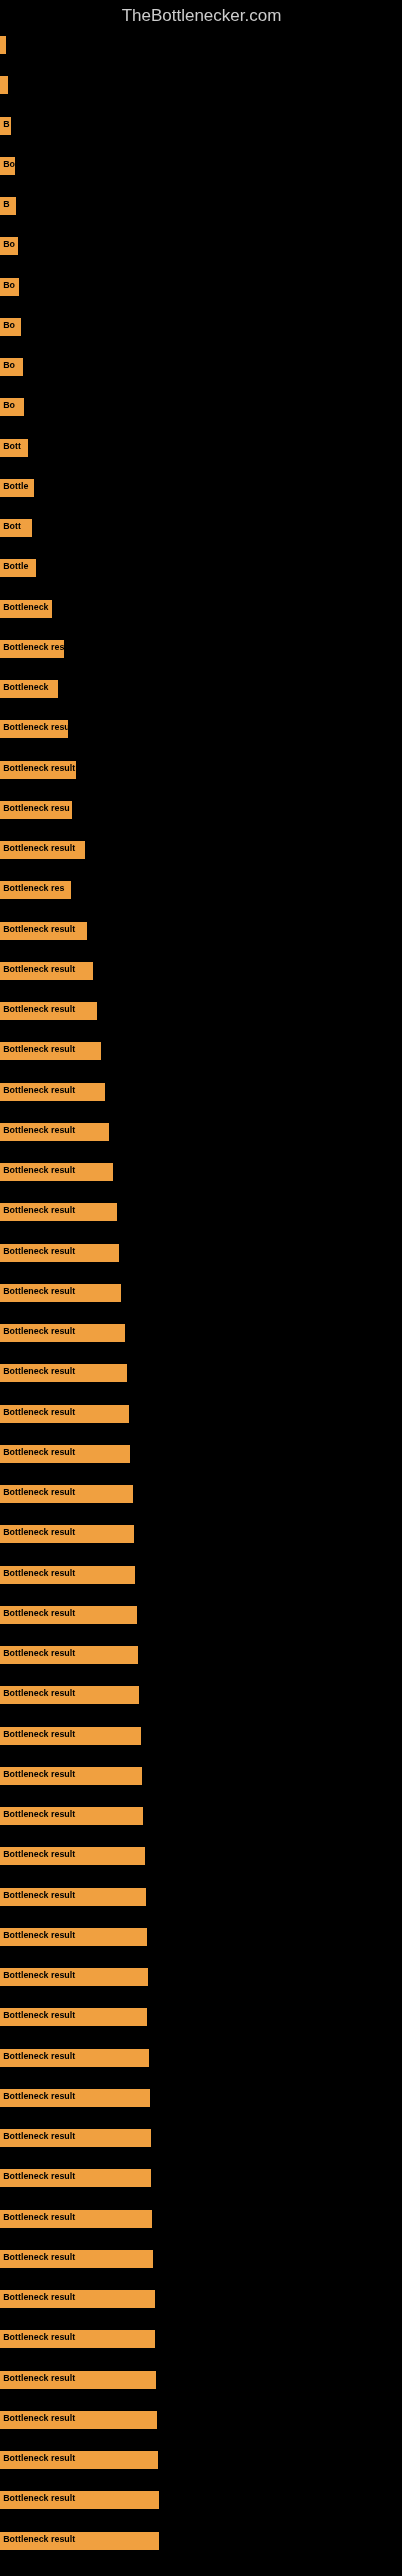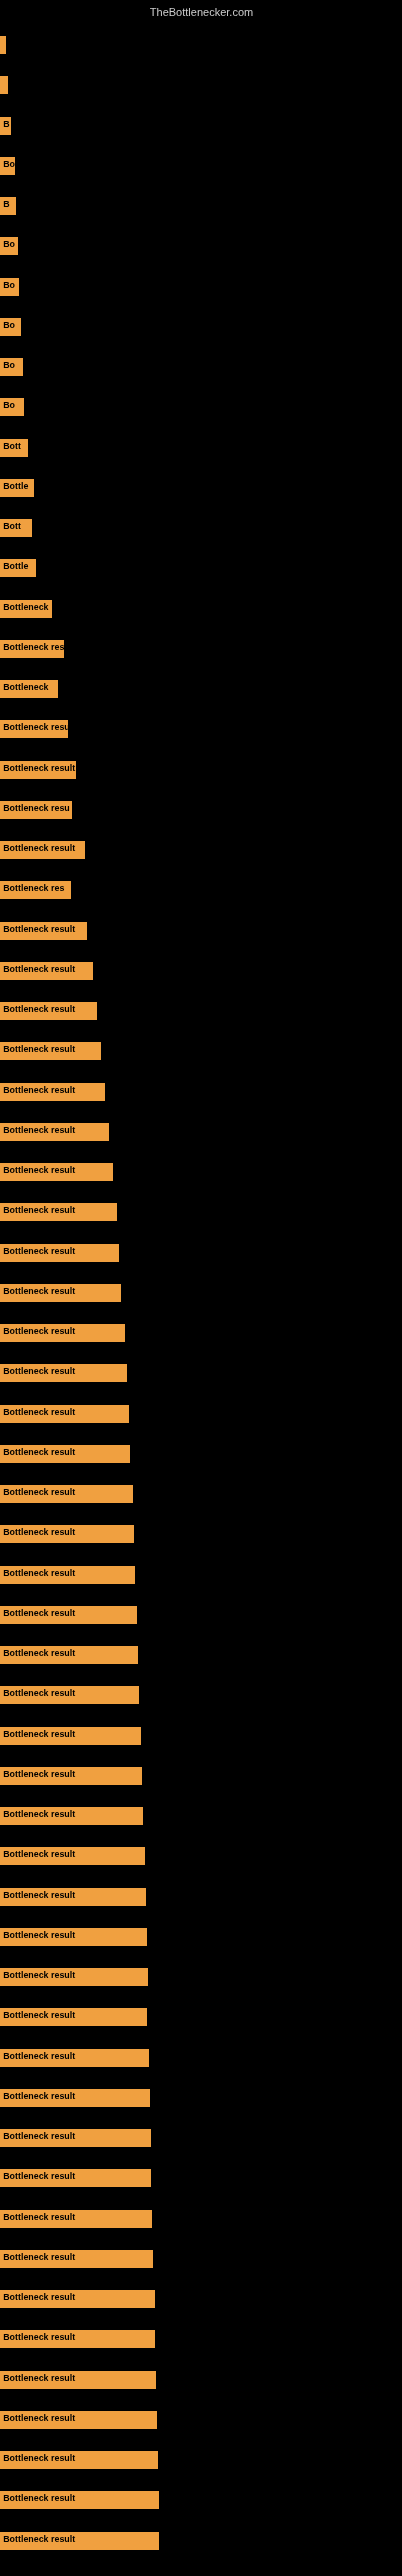--- a/index.html
+++ b/index.html
@@ -15,21 +15,21 @@
       font-family: Arial, sans-serif;
       position: relative;
     }
 
     .site-title {
       position: absolute;
       top: 6.4px;
       left: 50%;
       transform: translateX(-50%);
       color: #ccc;
-      font-size: 11px;
+      font-size: 17px;
       white-space: nowrap;
     }
 
     .bar-label {
       display: inline-block;
       background-color: #f0a040;
       color: #000;
       font-size: 8.9px;
       font-weight: bold;
       padding: 1.6px 3.2px;

